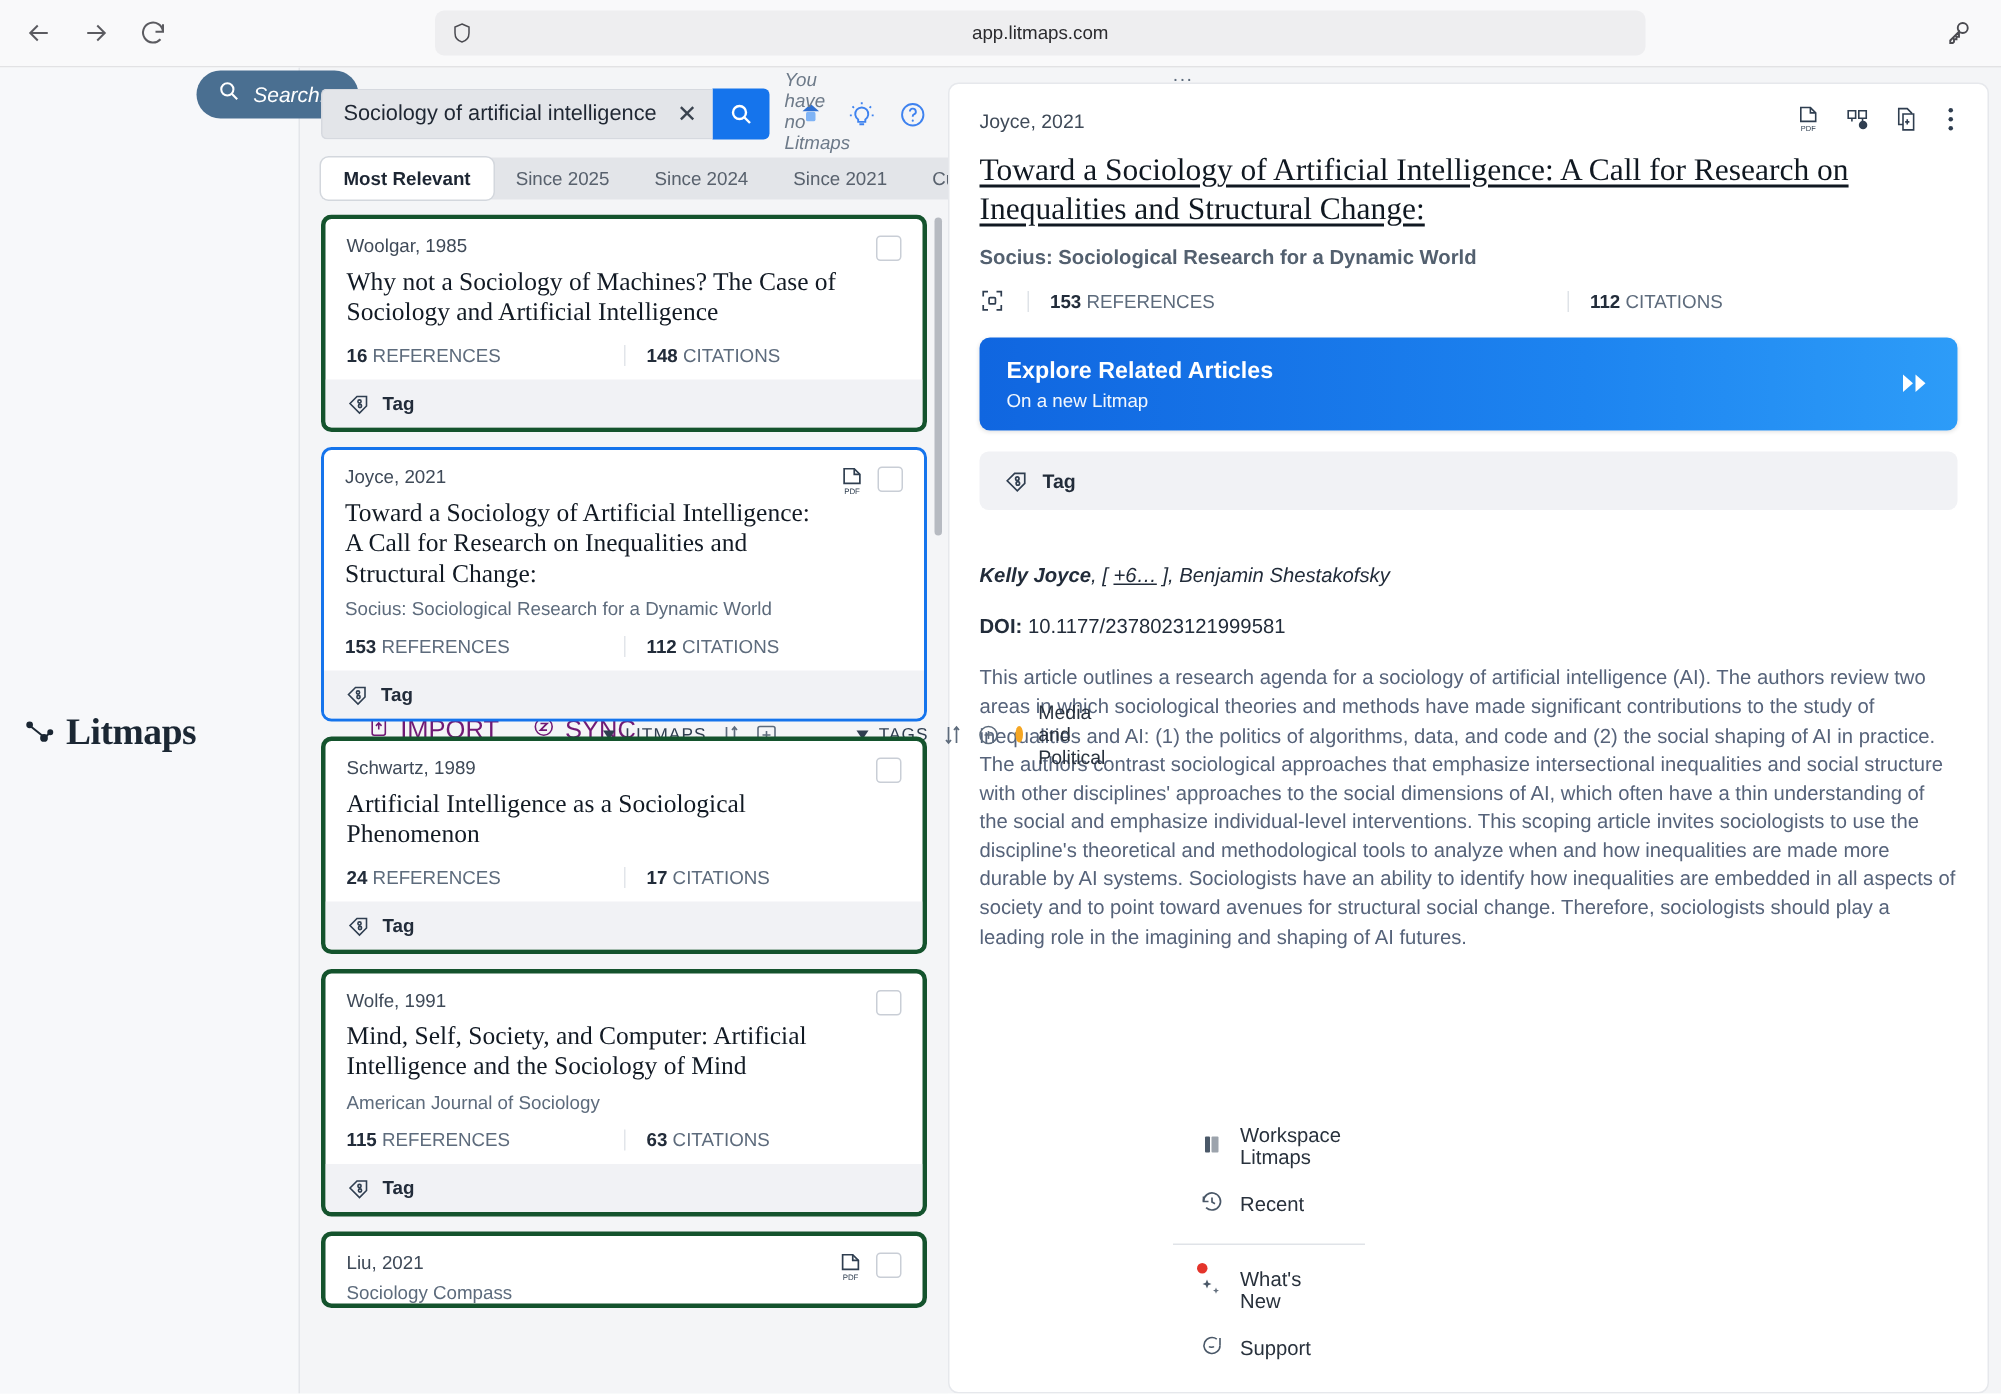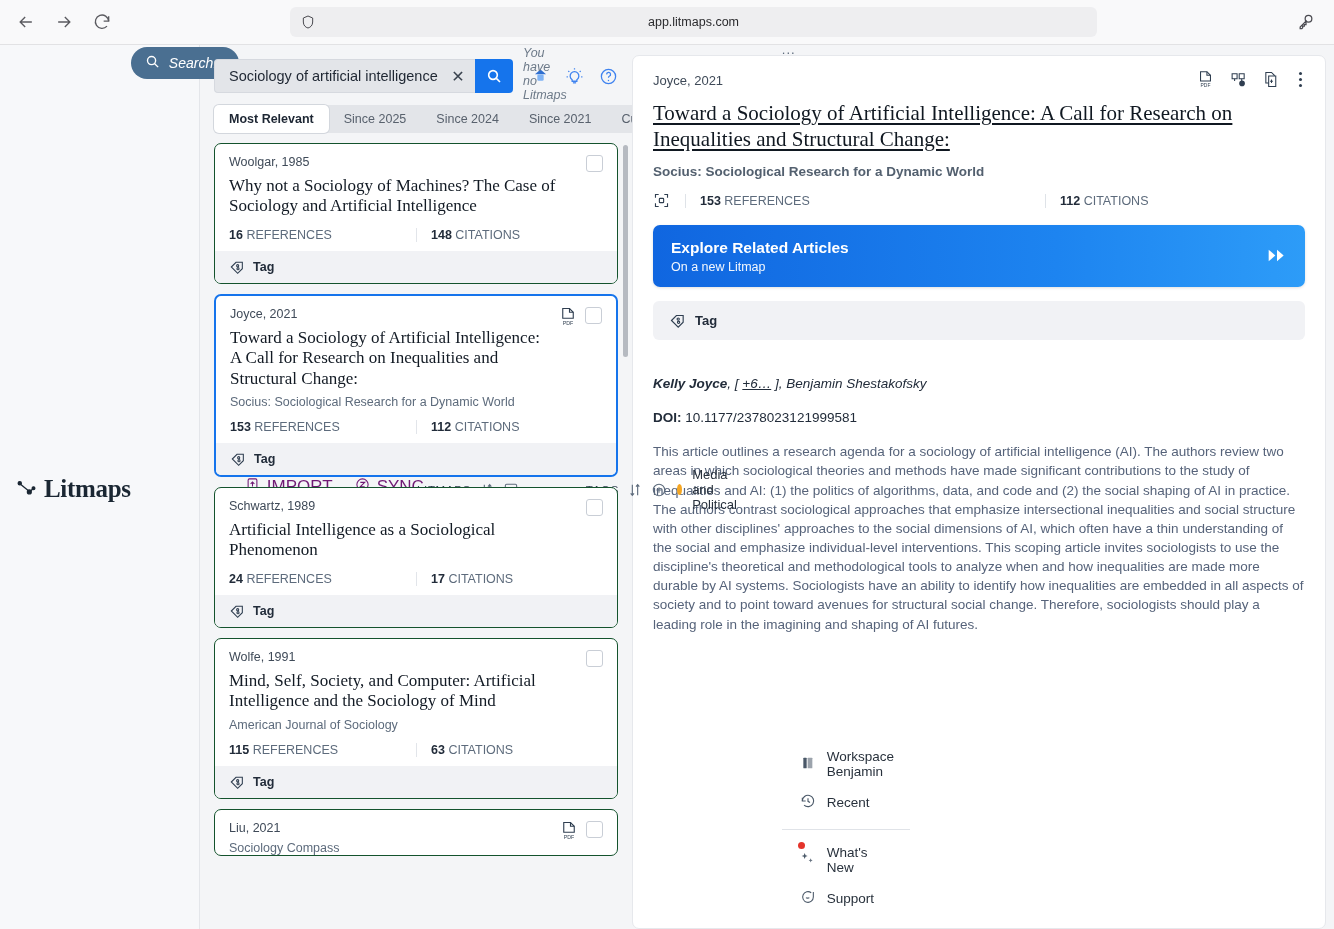--- a/index.html
+++ b/index.html
@@ -103,21 +103,21 @@
   .filter-tab {
     font-size: 12.5px; color: #58616d; padding: 7px 15px; cursor: pointer; white-space: nowrap;
   }
   .filter-tab.active {
     background: #ffffff; color: #1d2633; font-weight: 700;
     border-radius: 5px; box-shadow: 0 0 0 1px #d3d7dd;
   }
 
   .results-scroll { flex: 1; overflow: hidden; position: relative; padding: 0 14px 0 14px; }
   .card {
-    background: #ffffff; border-radius: 7px; border: 1px solid #14532d;
+    background: #ffffff; border-radius: 7px; border: 3px solid #14532d;
     margin-bottom: 10px; overflow: hidden;
   }
   .card.selected { border: 2px solid #1574ec; }
   .card-top { padding: 11px 14px 0 14px; display: flex; }
   .card-main { flex: 1; min-width: 0; }
   .card-author { font-size: 12.5px; color: #3f4a58; }
   .card-title {
     font-family: "Liberation Serif", serif;
     font-size: 17px; line-height: 1.2; color: #121a24; margin-top: 7px; font-weight: 400;
   }
@@ -321,21 +321,21 @@
     <div class="tag-more">...</div>
 
     <div class="sidebar-bottom">
       <div class="bottom-item">
         <span>
           <svg viewBox="0 0 24 24" fill="currentColor">
               <rect x="5" y="4" width="5" height="16" rx="1"></rect>
               <rect x="11.5" y="4" width="7" height="16" rx="1" opacity=".55"></rect>
             </svg>
         </span>
-        <span>Workspace Benjamin</span>
+        <span>Workspace Litmaps</span>
       </div>
       <div class="bottom-item">
         <span>
           <svg viewBox="0 0 24 24" fill="none" stroke="currentColor" stroke-width="1.7">
               <path d="M3.5 12a8.5 8.5 0 1 1 2.6 6.1"></path>
               <path d="M3.5 7v5h5"></path>
               <path d="M12 8v4.5l3 1.8"></path>
             </svg>
         </span>
         <span>Recent</span>

